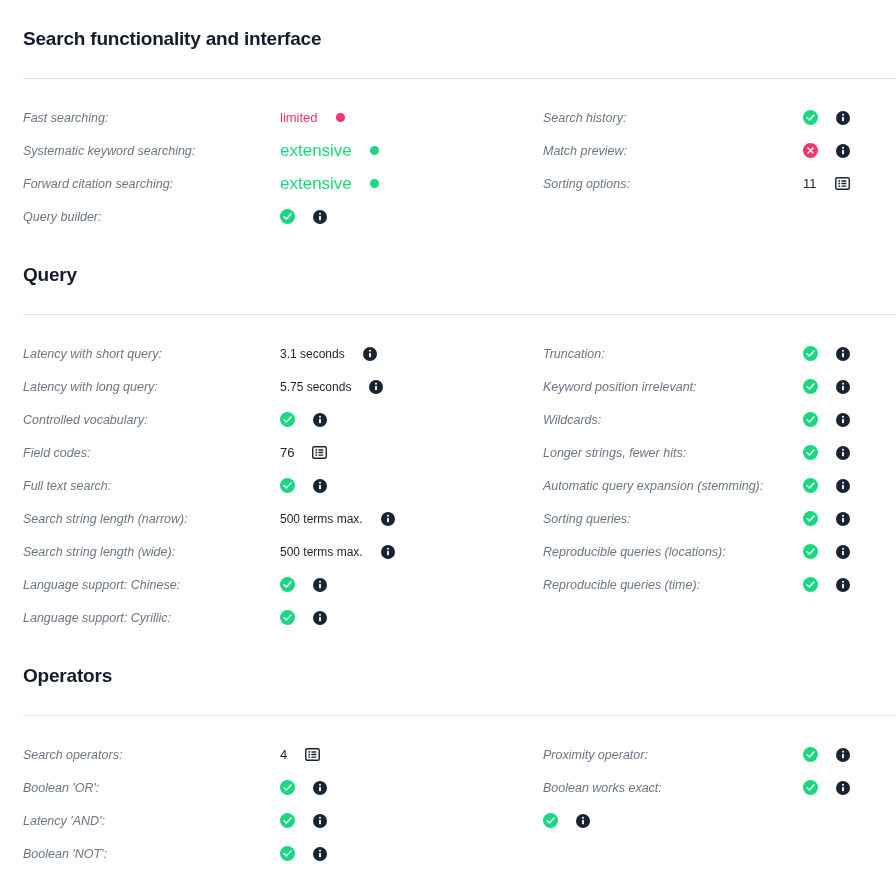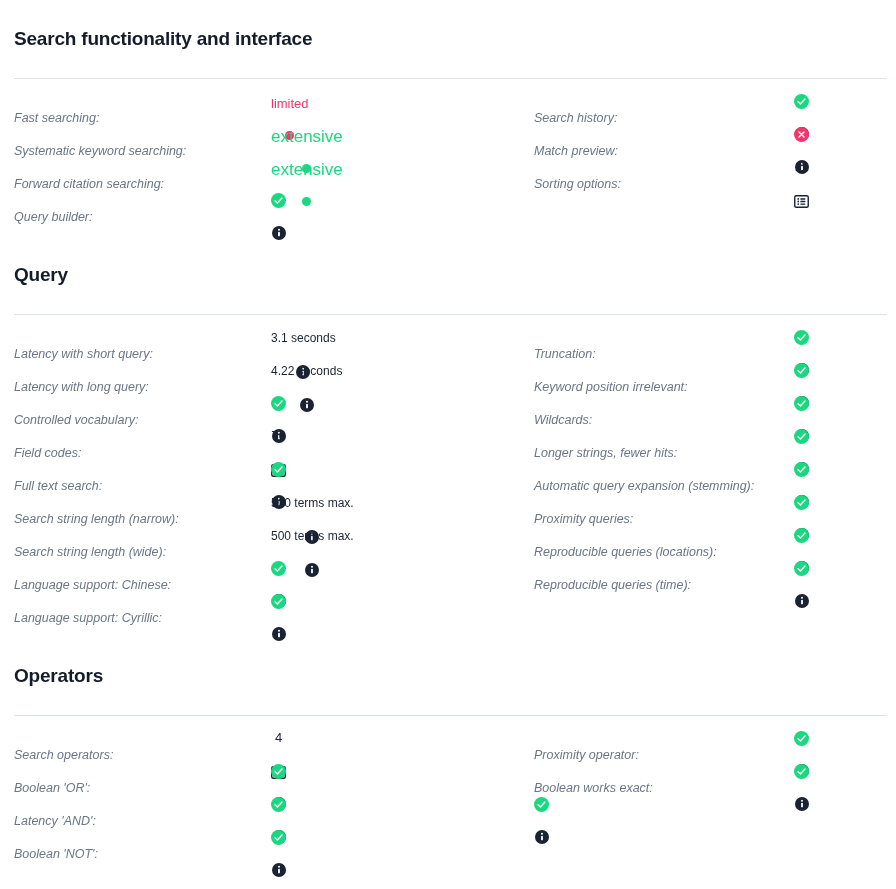--- a/index.html
+++ b/index.html
@@ -16,21 +16,21 @@
   }
   .page {
     width: 896px;
     height: 889px;
     position: relative;
     box-sizing: border-box;
   }
 
   
   .section {
-    padding-left: 14px;
+    padding-left: 23px;
   }
   .section-heading {
     font-size: 19px;
     font-weight: bold;
     color: #141c2b;
     letter-spacing: -0.2px;
     margin: 0;
     padding: 0;
     line-height: 24px;
   }
@@ -66,21 +66,20 @@
     font-style: italic;
   }
   .col-left .label { width: 257px; flex: 0 0 257px; }
   .col-right .label { width: 260px; flex: 0 0 260px; }
 
   .value {
     display: flex;
     align-items: center;
     gap: 18px;
     min-height: 18px;
-    flex-direction: column;
   }
   .value-text {
     font-size: 12px;
     color: #1a2332;
     line-height: 18px;
     white-space: nowrap;
   }
   .value-text.count {
     font-size: 13px;
   }
@@ -244,21 +243,21 @@
                     <circle cx="8" cy="8" r="8" fill="#1a2332"></circle>
                     <circle cx="8" cy="4.4" r="1.15" fill="#ffffff"></circle>
                     <rect x="6.95" y="6.5" width="2.1" height="5.3" rx="1.05" fill="#ffffff"></rect>
                   </svg>
                 </span>
               </span>
             </div>
             <div class="row">
               <span class="label">Latency with long query:</span>
               <span class="value">
-                <span class="value-text">4.22 seconds</span>
+                <span class="value-text">5.75 seconds</span>
                 <span class="icon">
                   <svg width="14" height="14" viewBox="0 0 16 16">
                     <circle cx="8" cy="8" r="8" fill="#1a2332"></circle>
                     <circle cx="8" cy="4.4" r="1.15" fill="#ffffff"></circle>
                     <rect x="6.95" y="6.5" width="2.1" height="5.3" rx="1.05" fill="#ffffff"></rect>
                   </svg>
                 </span>
               </span>
             </div>
             <div class="row">
@@ -462,21 +461,21 @@
                 <span class="icon">
                   <svg width="14" height="14" viewBox="0 0 16 16">
                     <circle cx="8" cy="8" r="8" fill="#1a2332"></circle>
                     <circle cx="8" cy="4.4" r="1.15" fill="#ffffff"></circle>
                     <rect x="6.95" y="6.5" width="2.1" height="5.3" rx="1.05" fill="#ffffff"></rect>
                   </svg>
                 </span>
               </span>
             </div>
             <div class="row">
-              <span class="label">Proximity queries:</span>
+              <span class="label">Sorting queries:</span>
               <span class="value">
                 <span class="icon">
                   <svg width="15" height="15" viewBox="0 0 16 16">
                     <circle cx="8" cy="8" r="8" fill="#1ad87f"></circle>
                     <path d="M4.3 8.2 L6.8 10.6 L11.7 5.4" fill="none" stroke="#ffffff" stroke-width="1.5" stroke-linecap="round" stroke-linejoin="round"></path>
                   </svg>
                 </span>
                 <span class="icon">
                   <svg width="14" height="14" viewBox="0 0 16 16">
                     <circle cx="8" cy="8" r="8" fill="#1a2332"></circle>

